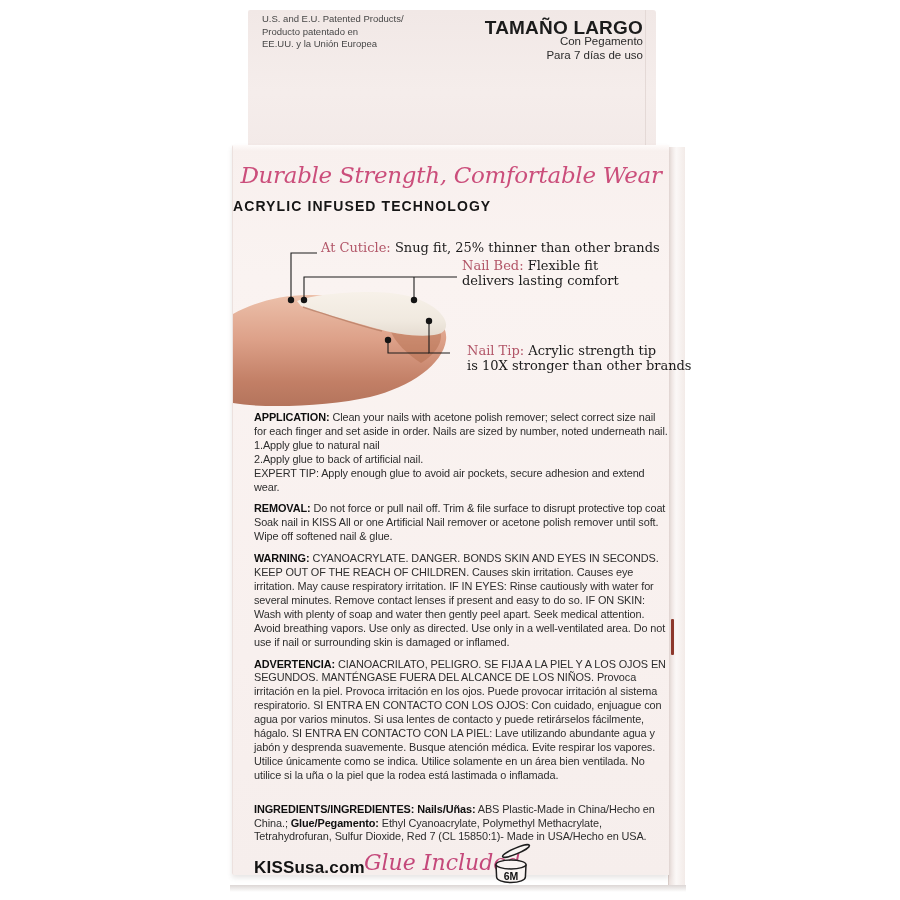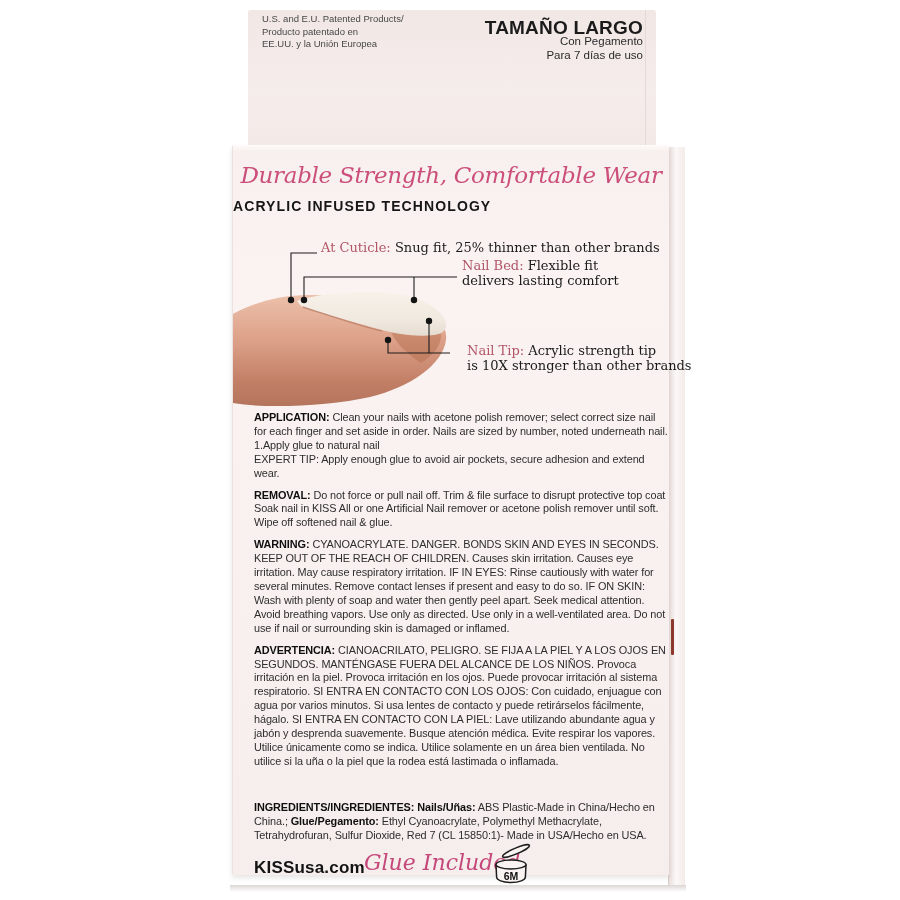--- a/index.html
+++ b/index.html
@@ -45,21 +45,21 @@
   .co-cuticle{left:88px;top:96px;}
   .co-bed{left:229px;top:114px;}
   .co-tip{left:234px;top:199px;}
 
   
   .copy{position:absolute;left:21px;top:266px;width:414px;
        font-size:10.9px;line-height:13.9px;letter-spacing:-.1px;color:#2e2e2e;}
   .copy p{margin:0 0 8px;}
   .copy b{color:#0f0f0f;}
   .copy .blk{display:block;}
-  .copy .gap{margin-bottom:32px;}
+  .copy .gap{margin-bottom:20px;}
 
   
   .website{position:absolute;left:21px;top:713px;font-size:17px;font-weight:bold;
        color:#131313;letter-spacing:.2px;}
   .glue-note{position:absolute;left:131px;top:705px;font-family:"DejaVu Serif",serif;
        font-style:italic;font-size:22px;color:#c4487a;}
   .pao{position:absolute;left:258px;top:696px;width:46px;height:48px;}
 </style>
 </head>
 <body>
@@ -142,20 +142,21 @@
       <span class="lab">Nail Tip:</span>
       <span>Acrylic strength tip</span>
       <span class="blk" style="display:block">is 10X stronger than other brands</span>
     </div>
 
     <div class="copy">
       <p>
         <b>APPLICATION:</b>
         <span>Clean your nails with acetone polish remover; select correct size nail for each finger and set aside in order. Nails are sized by number, noted underneath nail.</span>
         <span class="blk">1.Apply glue to natural nail</span>
+        <span class="blk">2.Apply glue to back of artificial nail.</span>
         <span class="blk">EXPERT TIP: Apply enough glue to avoid air pockets, secure adhesion and extend wear.</span>
       </p>
       <p>
         <b>REMOVAL:</b>
         <span>Do not force or pull nail off. Trim &amp; file surface to disrupt protective top coat Soak nail in KISS All or one Artificial Nail remover or acetone polish remover until soft. Wipe off softened nail &amp; glue.</span>
       </p>
       <p>
         <b>WARNING:</b>
         <span>CYANOACRYLATE. DANGER. BONDS SKIN AND EYES IN SECONDS. KEEP OUT OF THE REACH OF CHILDREN. Causes skin irritation. Causes eye irritation. May cause respiratory irritation. IF IN EYES: Rinse cautiously with water for several minutes. Remove contact lenses if present and easy to do so. IF ON SKIN: Wash with plenty of soap and water then gently peel apart. Seek medical attention. Avoid breathing vapors. Use only as directed. Use only in a well-ventilated area. Do not use if nail or surrounding skin is damaged or inflamed.</span>
       </p>

